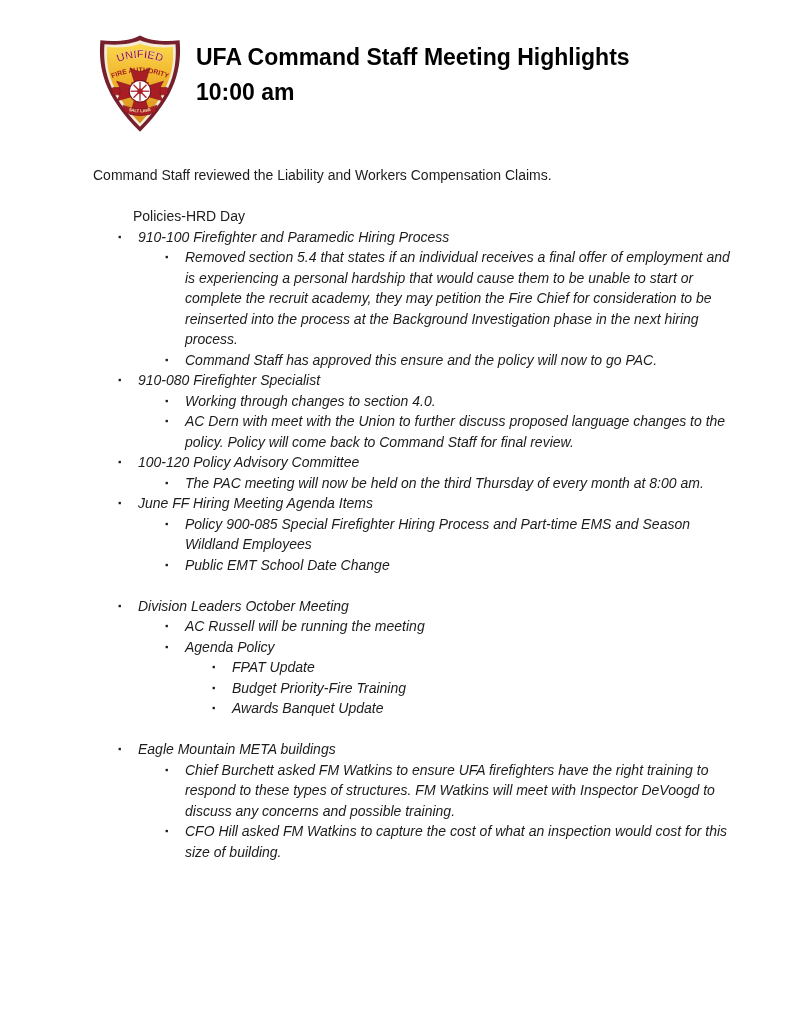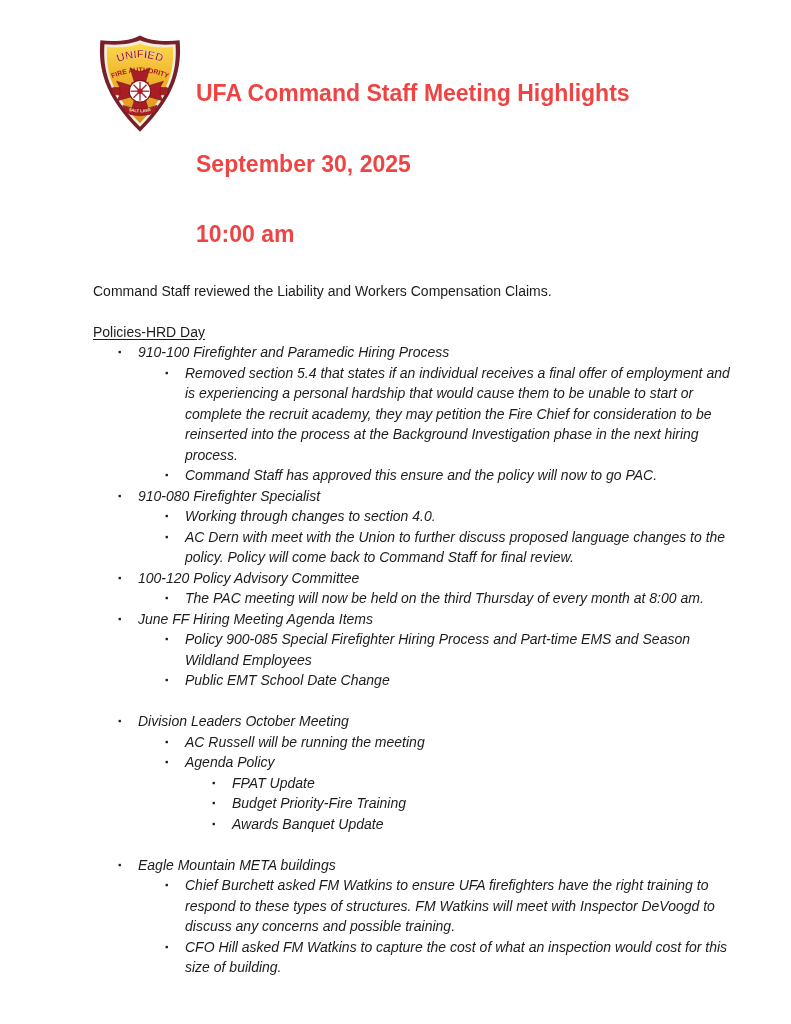--- a/index.html
+++ b/index.html
@@ -26,35 +26,34 @@
     height: 104px;
     flex: none;
   }
   .title-block {
     padding: 8px 0 0 11px;
   }
   .title-line {
     font-size: 23px;
     font-weight: bold;
     line-height: 34.5px;
-    color: #ef4444;
+    color: #000000;
     white-space: nowrap;
-    margin-top: 36px;
   }
   .content {
     padding: 0 57px 0 93px;
     font-size: 14px;
     line-height: 20.5px;
   }
   .intro {
     margin: 29px 0 20.5px 0;
   }
   .section-heading {
-    text-decoration: underline;
     text-underline-offset: 2px;
+    margin-left: 40px;
   }
   .bullet-item {
     display: flex;
     align-items: flex-start;
   }
   .bullet-item.depth-1 { margin-left: 25px; }
   .bullet-item.depth-2 { margin-left: 72px; }
   .bullet-item.depth-3 { margin-left: 119px; }
   .bullet-item.gap-before { margin-top: 20.5px; }
   .bullet {
@@ -123,21 +122,20 @@
       <circle cx="50" cy="65" r="3" fill="#a81e24"></circle>
 
       <path d="M 31,80.5 Q 50,89 69,80.5 L 67,88.5 Q 50,96 33,88.5 Z" fill="#a81e24" stroke="#7a1420" stroke-width="0.7"></path>
       <text font-size="4.6" text-anchor="middle" font-weight="bold" fill="#f5e9b8">
         <textPath href="#arcBot" startOffset="50%">SALT LAKE</textPath>
       </text>
     </svg>
 
     <div class="title-block">
       <div class="title-line">UFA Command Staff Meeting Highlights</div>
-      <div class="title-line">September 30, 2025</div>
       <div class="title-line">10:00 am</div>
     </div>
   </header>
 
   <main class="content">
     <div class="intro">Command Staff reviewed the Liability and Workers Compensation Claims.</div>
     <div id="sections-root">
         <section>
           <div class="section-heading">Policies-HRD Day</div>
           <div class="bullet-item depth-1">

